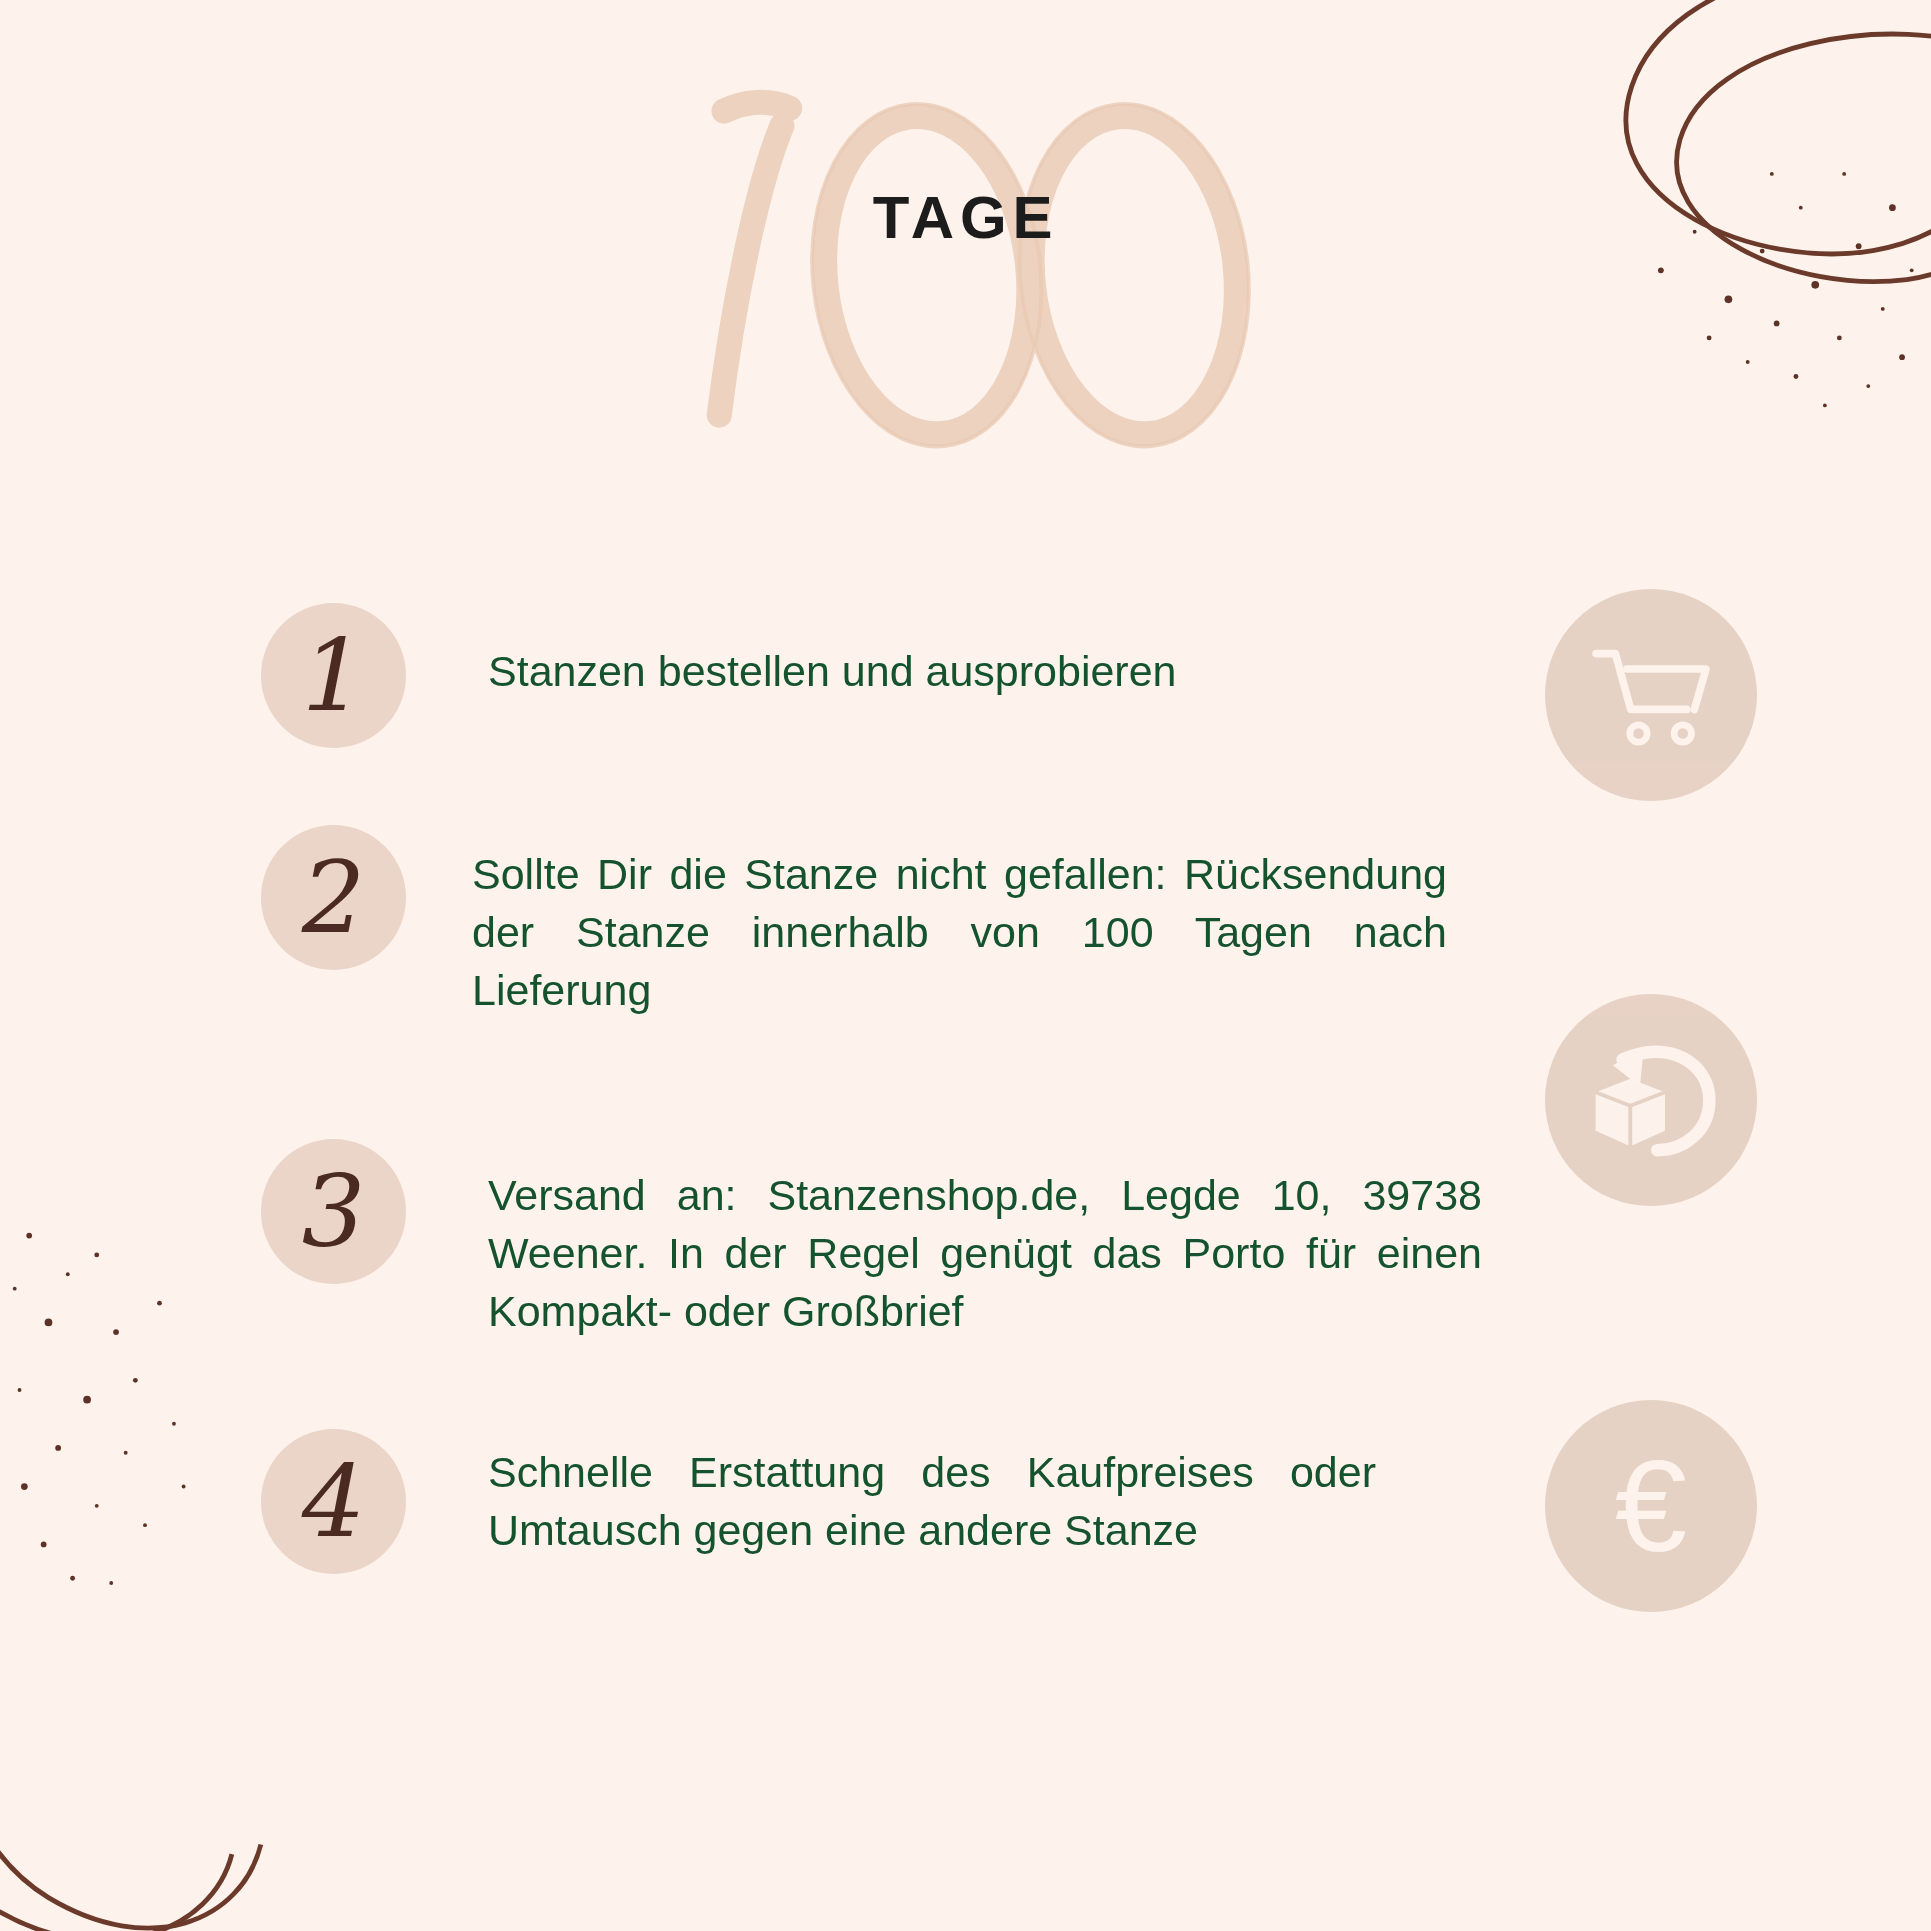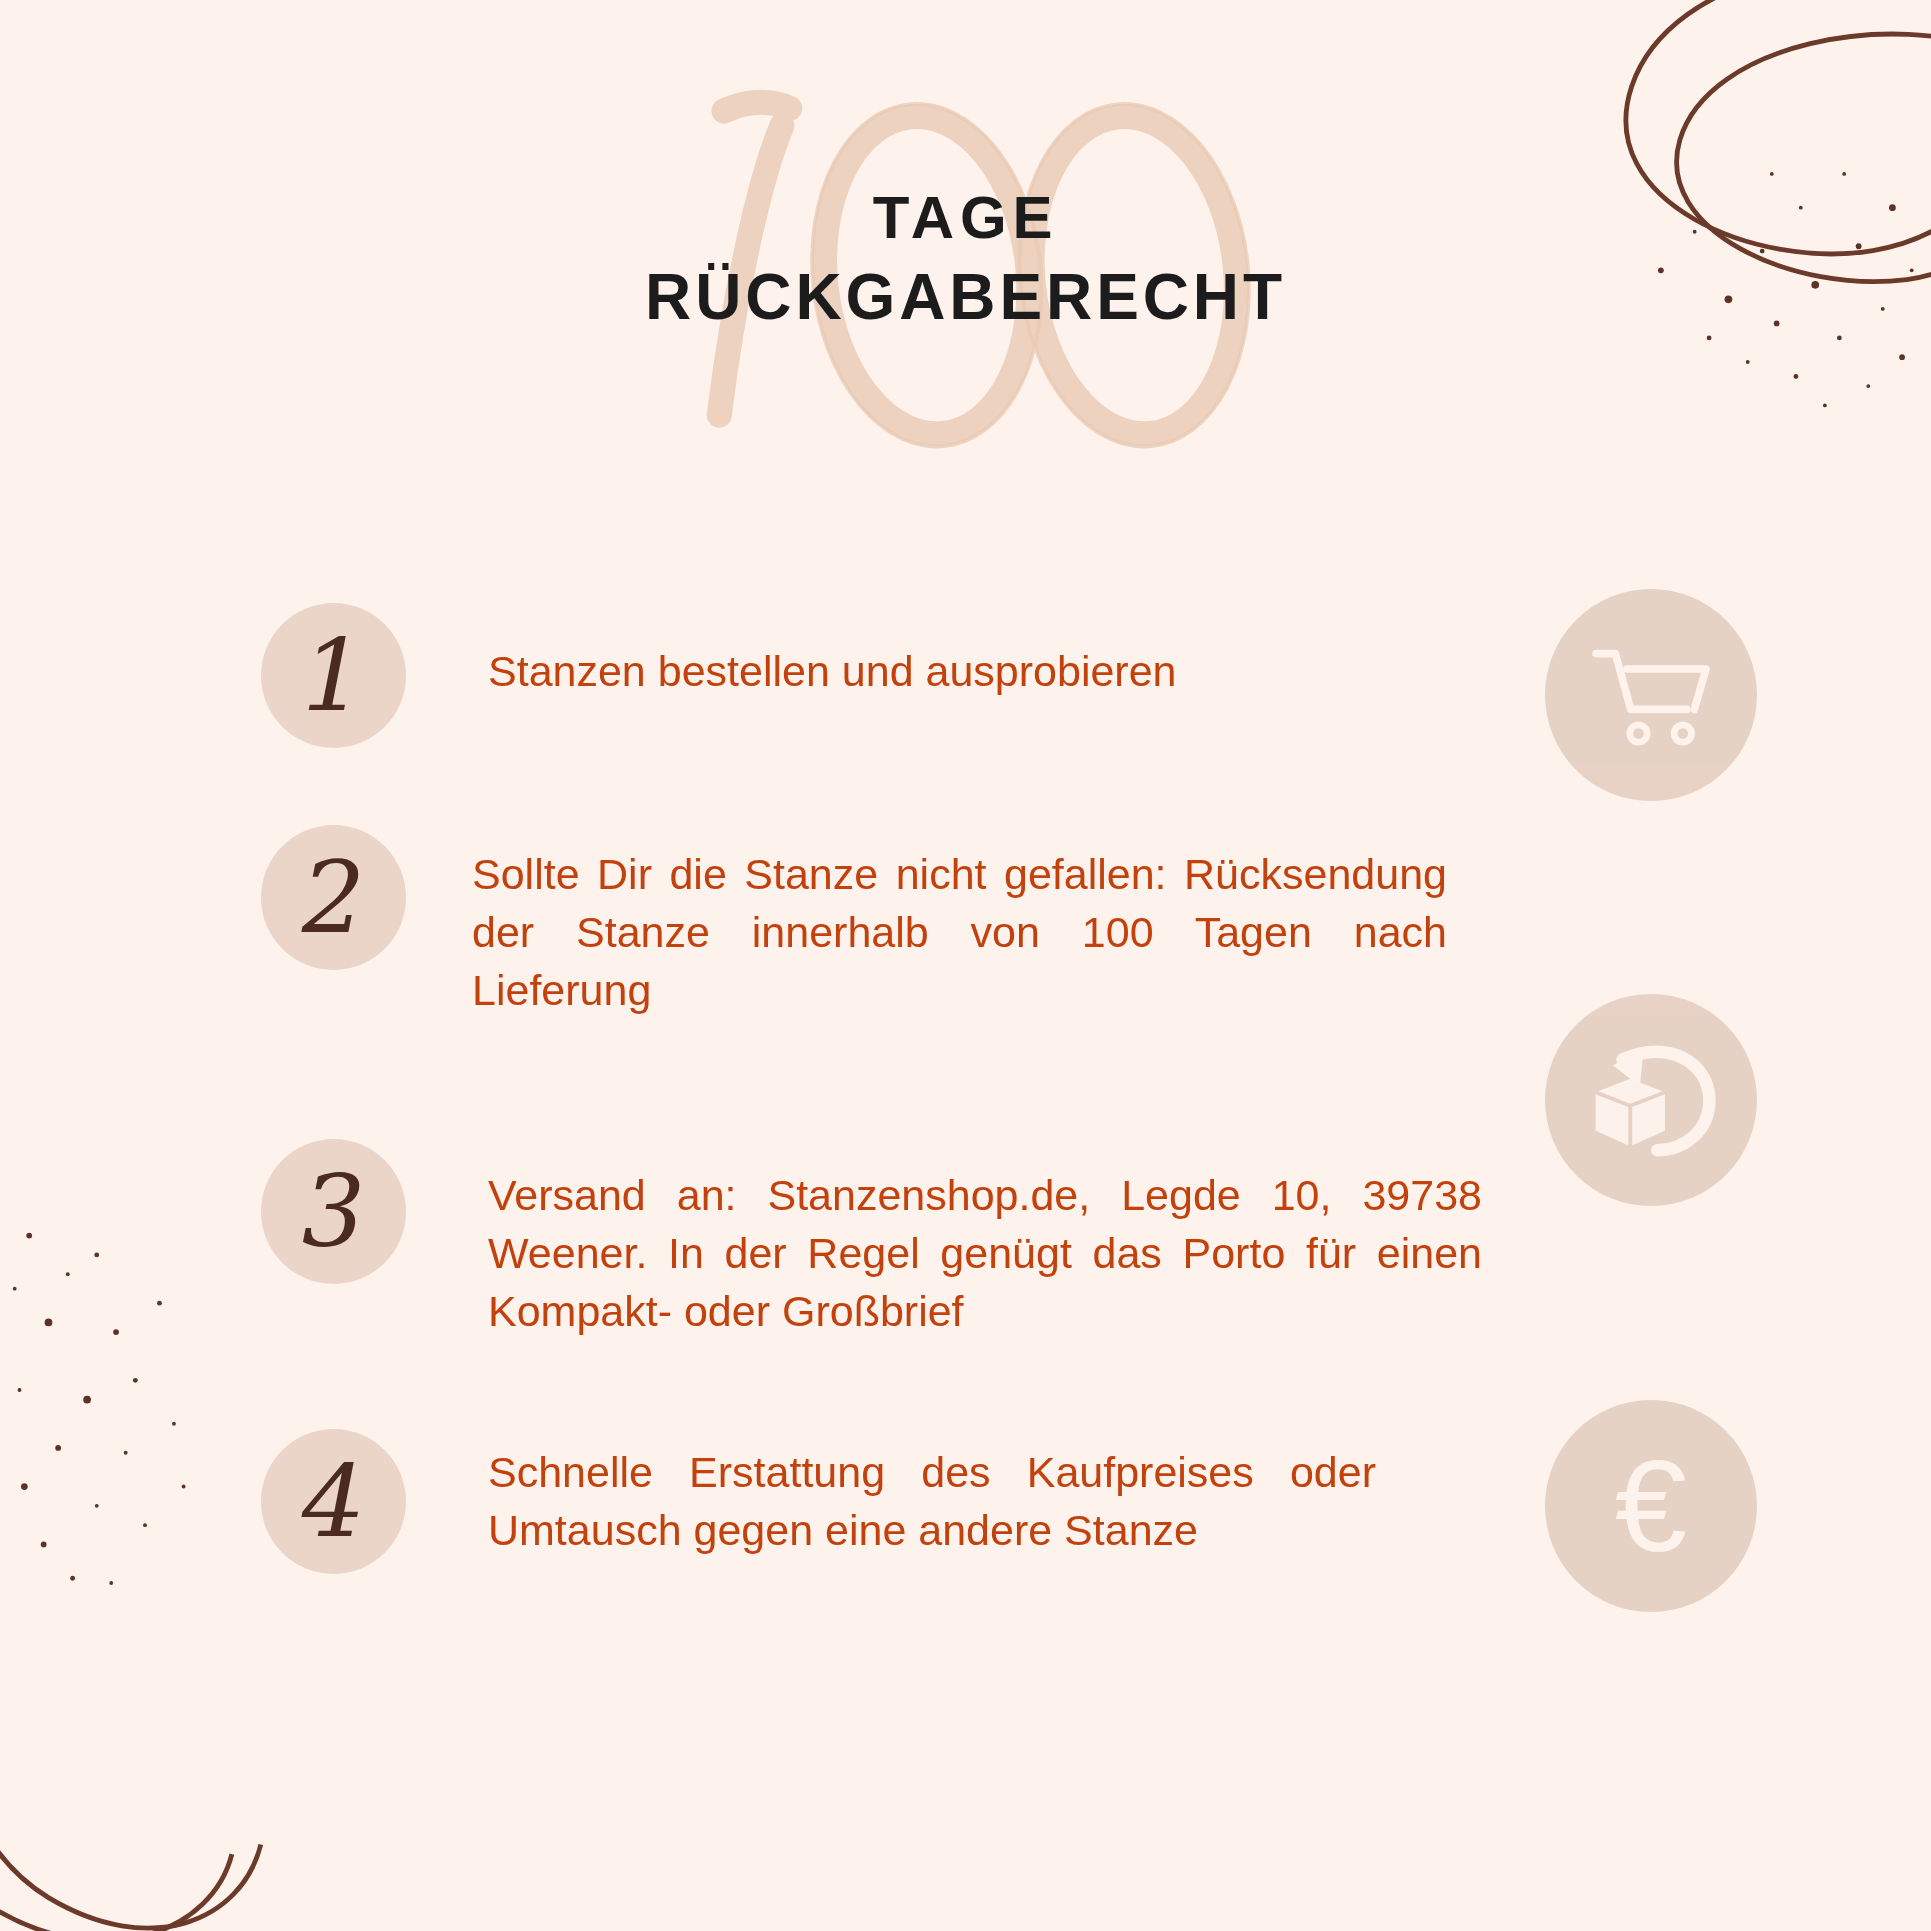--- a/index.html
+++ b/index.html
@@ -99,21 +99,21 @@
     justify-content: center;
     color: #4a2a22;
     font-family: "DejaVu Serif", serif;
     font-style: italic;
     font-weight: 400;
     font-size: 100px;
     line-height: 1;
   }
   .step-text {
     position: absolute;
-    color: #c2410c;
+    color: #14532d;
     font-size: 43px;
     line-height: 1.35;
     font-family: "Liberation Sans", sans-serif;
     text-align: justify;
     font-weight: 400;
   }
   .step-text.nojustify { text-align: left; }
 
   
   .icon-circle {
@@ -209,21 +209,20 @@
       <path d="M60 55 C80 45 105 42 128 52"></path>
     </g>
     <g fill="none" stroke="#e8c9b3" stroke-width="4" opacity=".7">
       <ellipse cx="270" cy="225" rx="118" ry="178" transform="rotate(-6 270 225)"></ellipse>
       <ellipse cx="485" cy="225" rx="118" ry="178" transform="rotate(-6 485 225)"></ellipse>
     </g>
   </svg>
 
   <div class="headline">
     <div class="line1">TAGE</div>
-    <div class="line2">RÜCKGABERECHT</div>
   </div>
 
   <div class="steps">
 
     <div class="step" style="left:261px; top:24px;">
       <div class="step-badge"></div>
       <div class="step-num">1</div>
     </div>
     <div class="step-text nojustify" style="left:488px; top:63px; width:985px;">Stanzen bestellen und ausprobieren</div>
 

